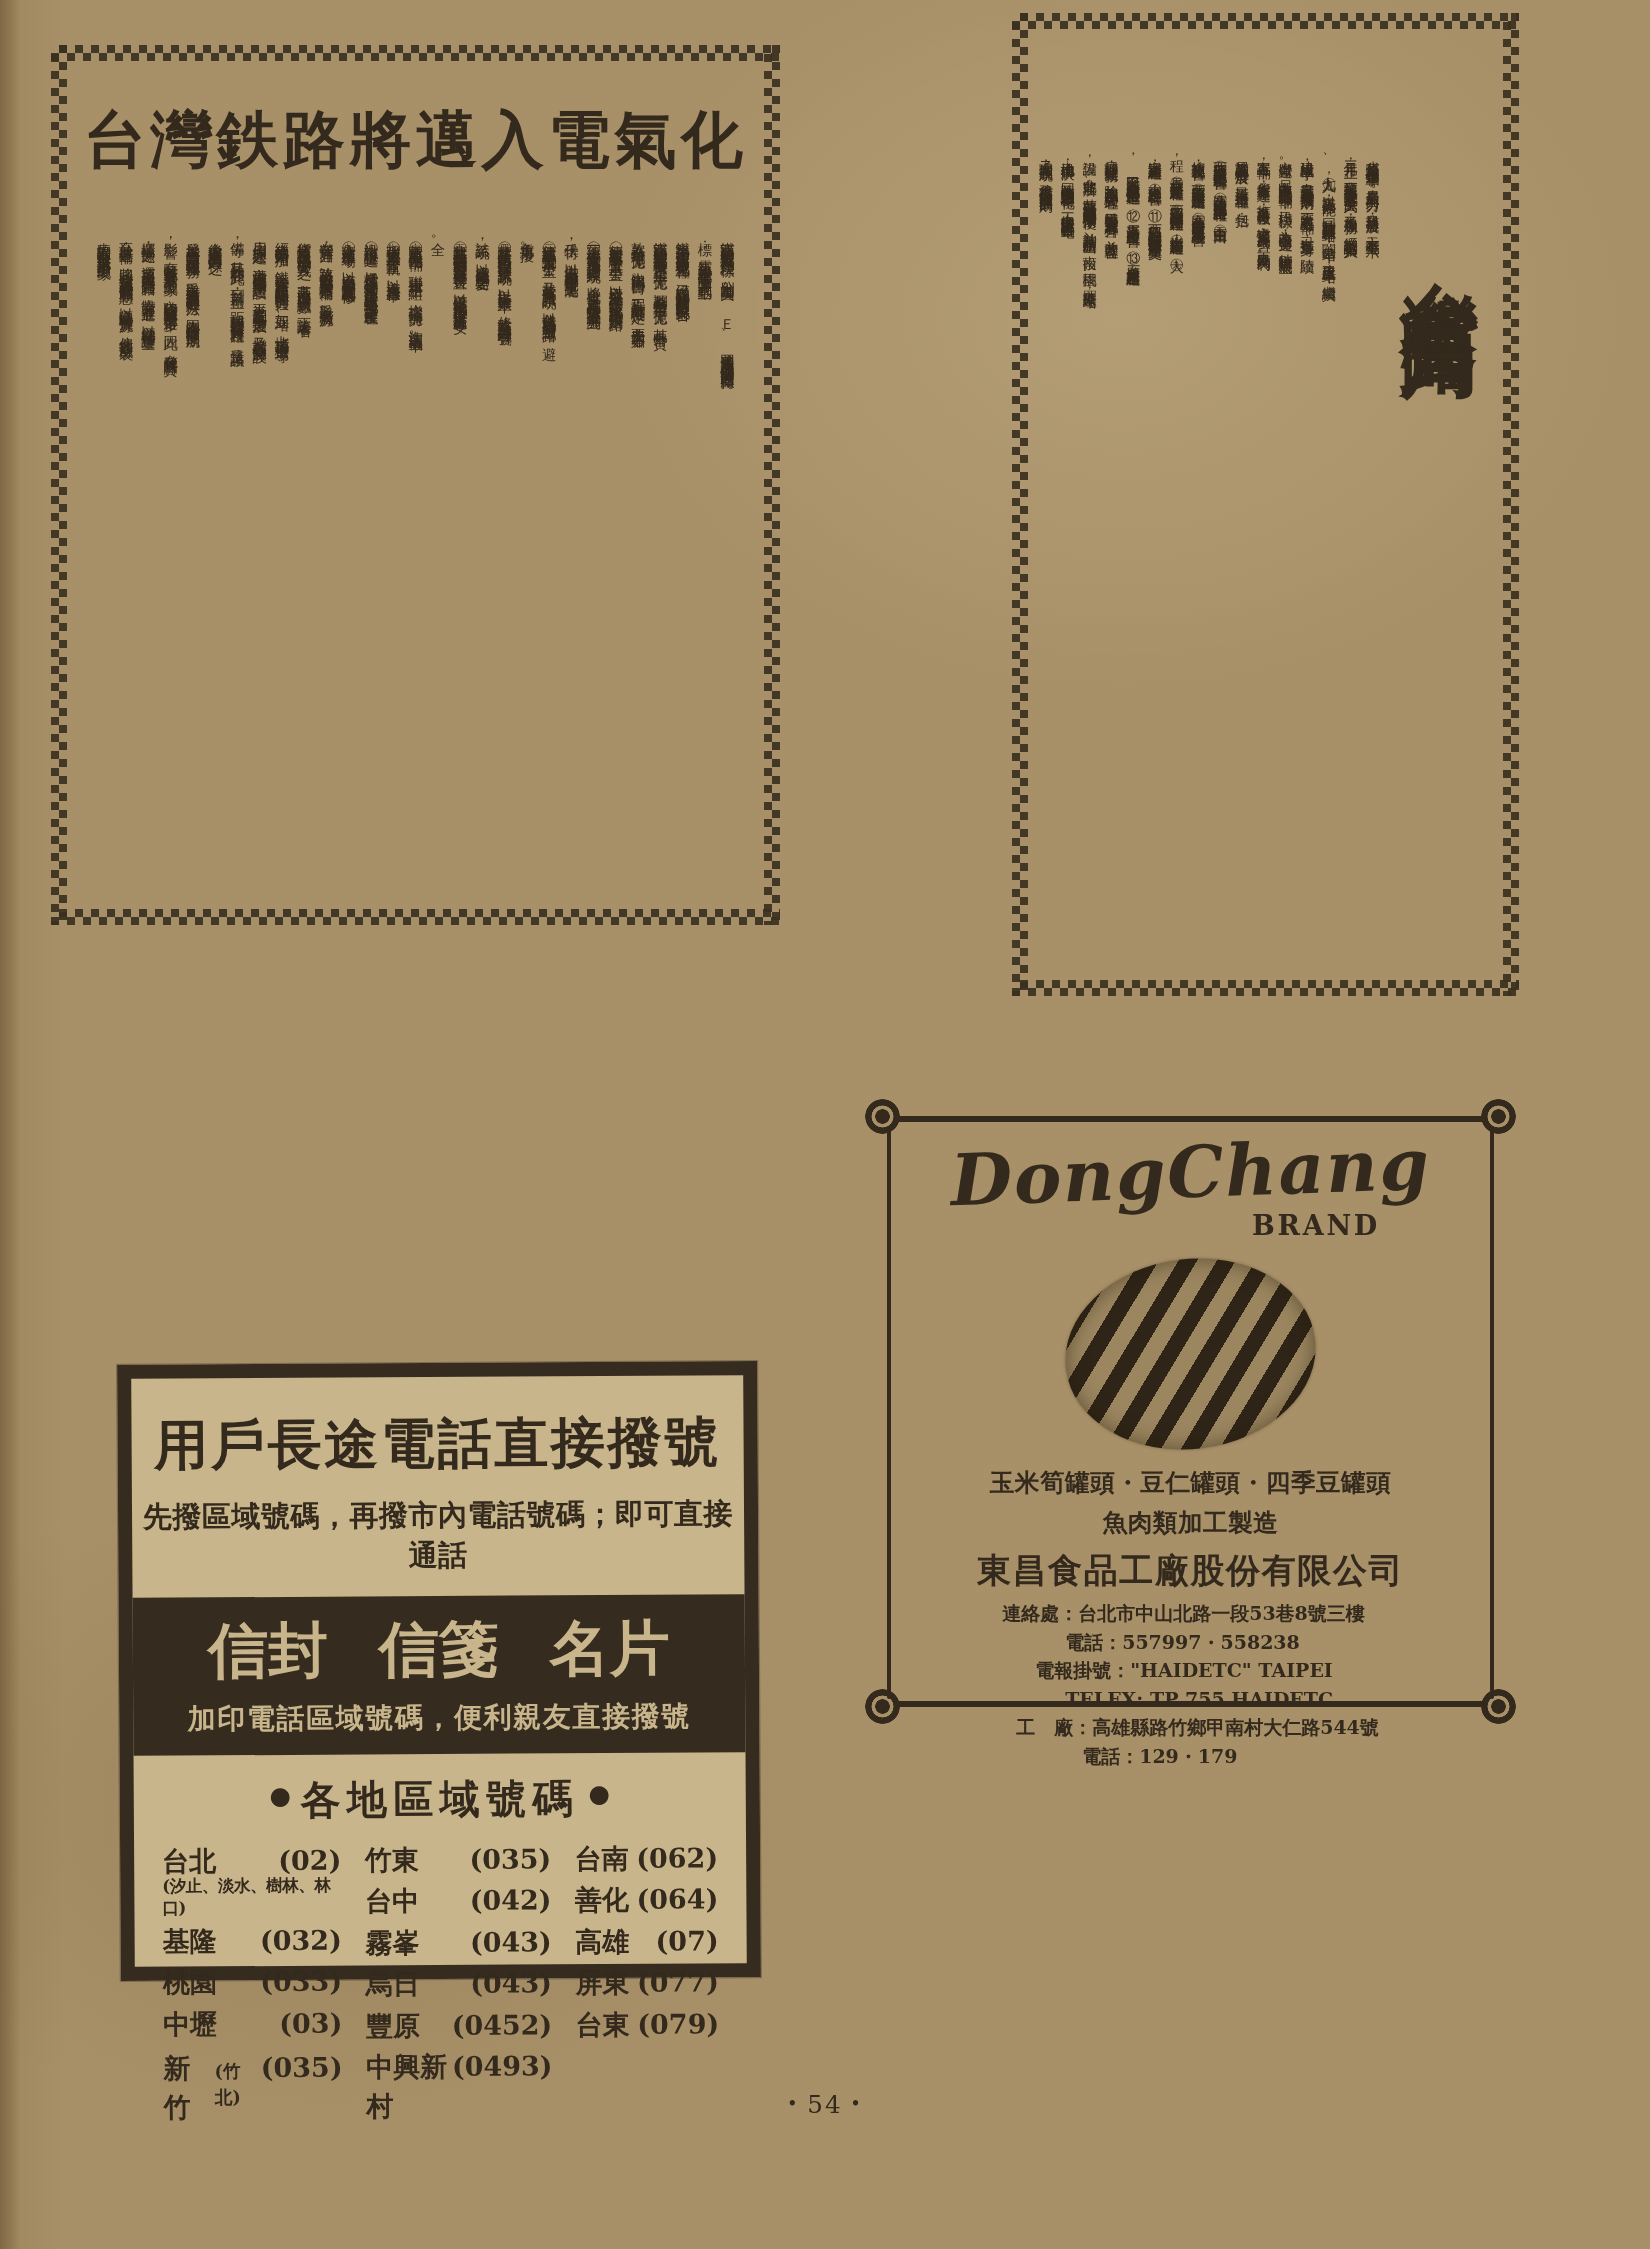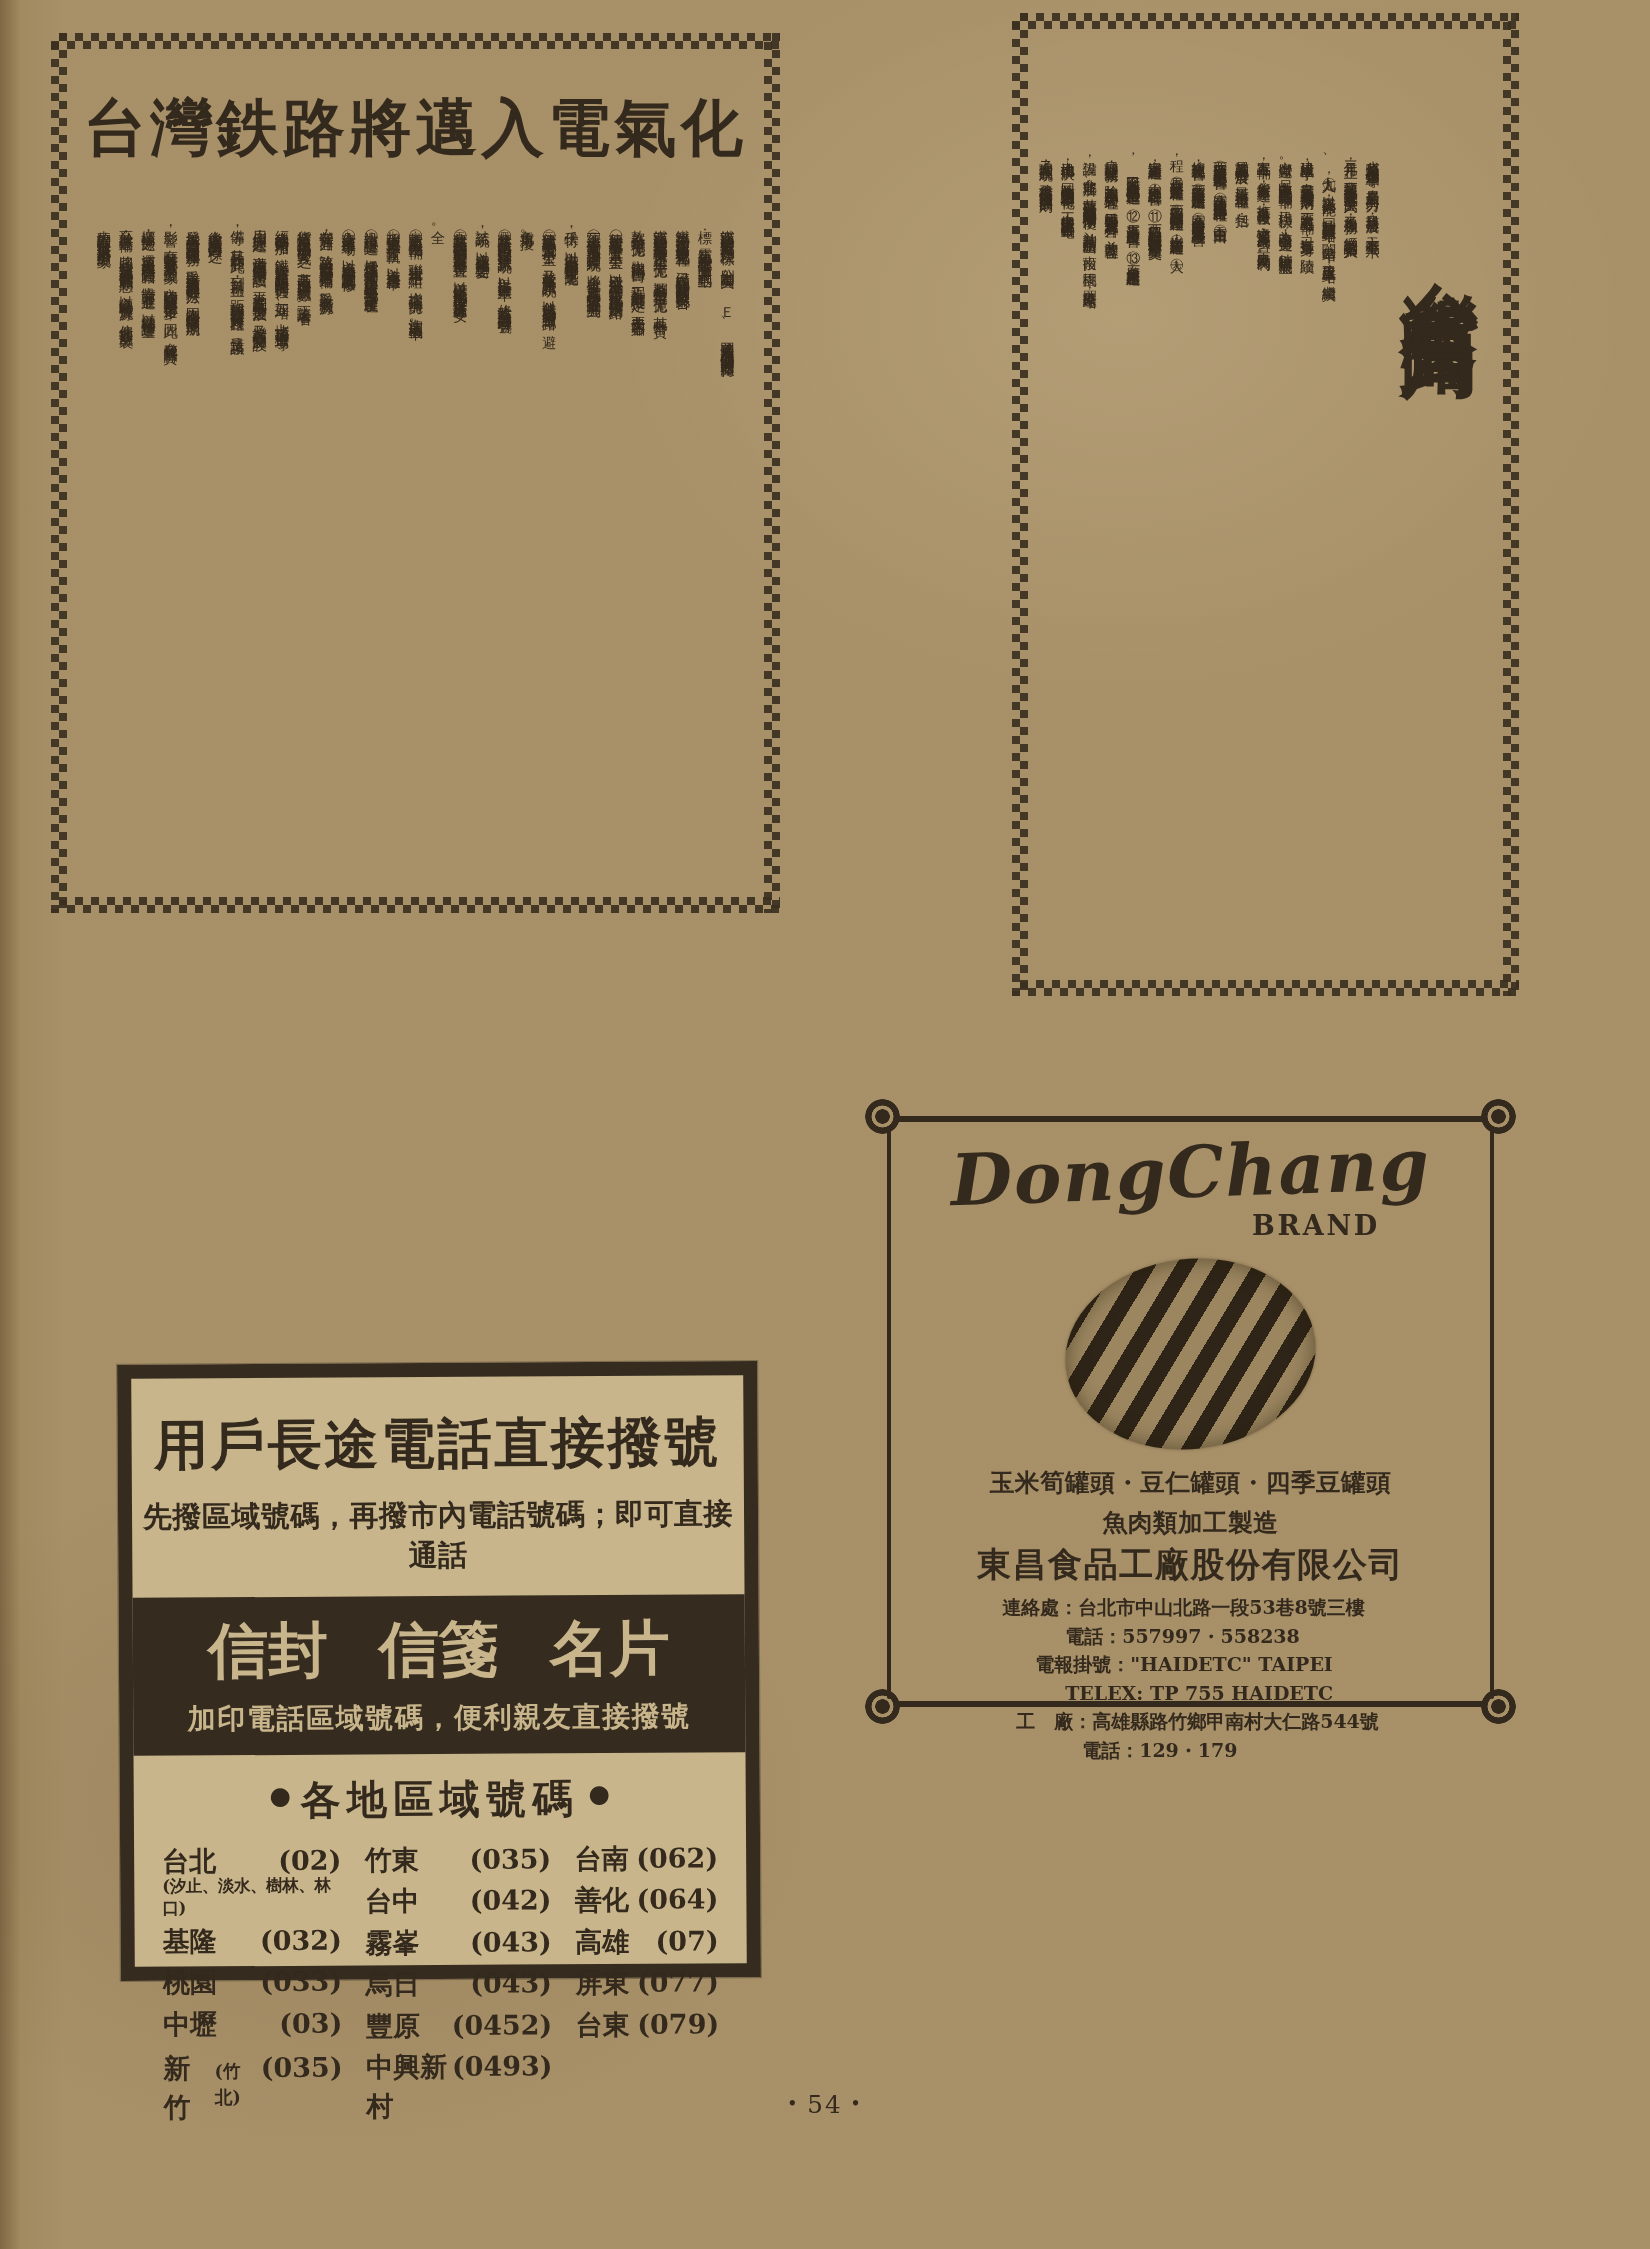--- a/index.html
+++ b/index.html
@@ -53,21 +53,21 @@
     background:radial-gradient(circle at 50% 50%, #33291c 0 7px, rgba(0,0,0,0) 7.5px 10.7px, #33291c 11.2px 17px, rgba(0,0,0,0) 17.7px); }
   .dc-logo { position:relative; margin-top:63px; text-align:center; font-size:71px;
              font-style:italic; font-weight:bold; letter-spacing:1.6px; transform:rotate(-2deg); }
   .dc-brand { text-align:center; font-size:27px; font-weight:bold; letter-spacing:2.7px;
               padding-left:251px; margin-top:-4.3px; }
   .dc-oval { width:251px; height:190px; margin:18px auto 14px; border-radius:50%;
              transform:rotate(-7deg);
              background:repeating-linear-gradient(128deg,#2e2518 0 16px,#9b8660 16px 33px);
              box-shadow:inset 0 0 21.4px rgba(40,28,10,.55), 0 0 3.2px rgba(40,28,10,.35); }
   .dc-prod { text-align:center; font-size:24.6px; font-weight:bold; line-height:1.62; letter-spacing:0.5px; }
-  .dc-co   { text-align:center; font-size:34px; font-weight:bold; letter-spacing:1.6px; margin-top:0; }
+  .dc-co   { text-align:center; font-size:34px; font-weight:bold; letter-spacing:1.6px; margin-top:6px; }
   .dc-contacts { width:max-content; margin:5px auto 0; font-size:19px; font-weight:bold; line-height:1.5; }
   .dc-contacts .i1 { padding-left:63px; }
   .dc-contacts .i2 { padding-left:33px; }
   .dc-contacts .i3 { padding-left:14px; }
   .dc-contacts .i4 { padding-left:80px; }
 
   
   .ph { position:absolute; left:119px; top:1363px; width:640px; height:616px;
         border:14px solid #352c1f; background:#c8b58b; transform:rotate(-.35deg);
         box-shadow:0 0 0 1.1px rgba(53,44,31,.35); }
@@ -91,21 +91,21 @@
 
   .footer { position:absolute; top:2090px; left:0; width:100%; text-align:center;
             font-size:24.6px; font-weight:normal; letter-spacing:2.1px; }
   .footer .dot { font-size:18px; vertical-align:3.2px; padding:0 7.5px; }
 </style>
 </head>
 <body>
 
 <div class="page">
 
-  <div class="ckbox" style="left:51px; top:33px; width:729px; height:880px;text-decoration:underline;">
+  <div class="ckbox" style="left:51px; top:45px; width:729px; height:880px;text-decoration:underline;">
     <div class="ck ck-t"></div>
     <div class="ck ck-b"></div>
     <div class="ck ck-l"></div>
     <div class="ck ck-r"></div>
     <div class="rail-inner">
       <div class="rail-title">台灣鉄路將邁入電氣化</div>
       <div class="rail-body">
           <div class="vcol">鐵路西部幹線電氣工程已經決標，分別由美國Ｇ、Ｅ、美國通用及瑞典三個國家的廠商得</div>
           <div class="vcol">標；電氣化架線工程等將于十一月間正式動工。</div>
           <div class="vcol">鐵路局為了迎接西部幹線電氣化工程，已經在桃園新竹間改鋪重軌以資配合。</div>

